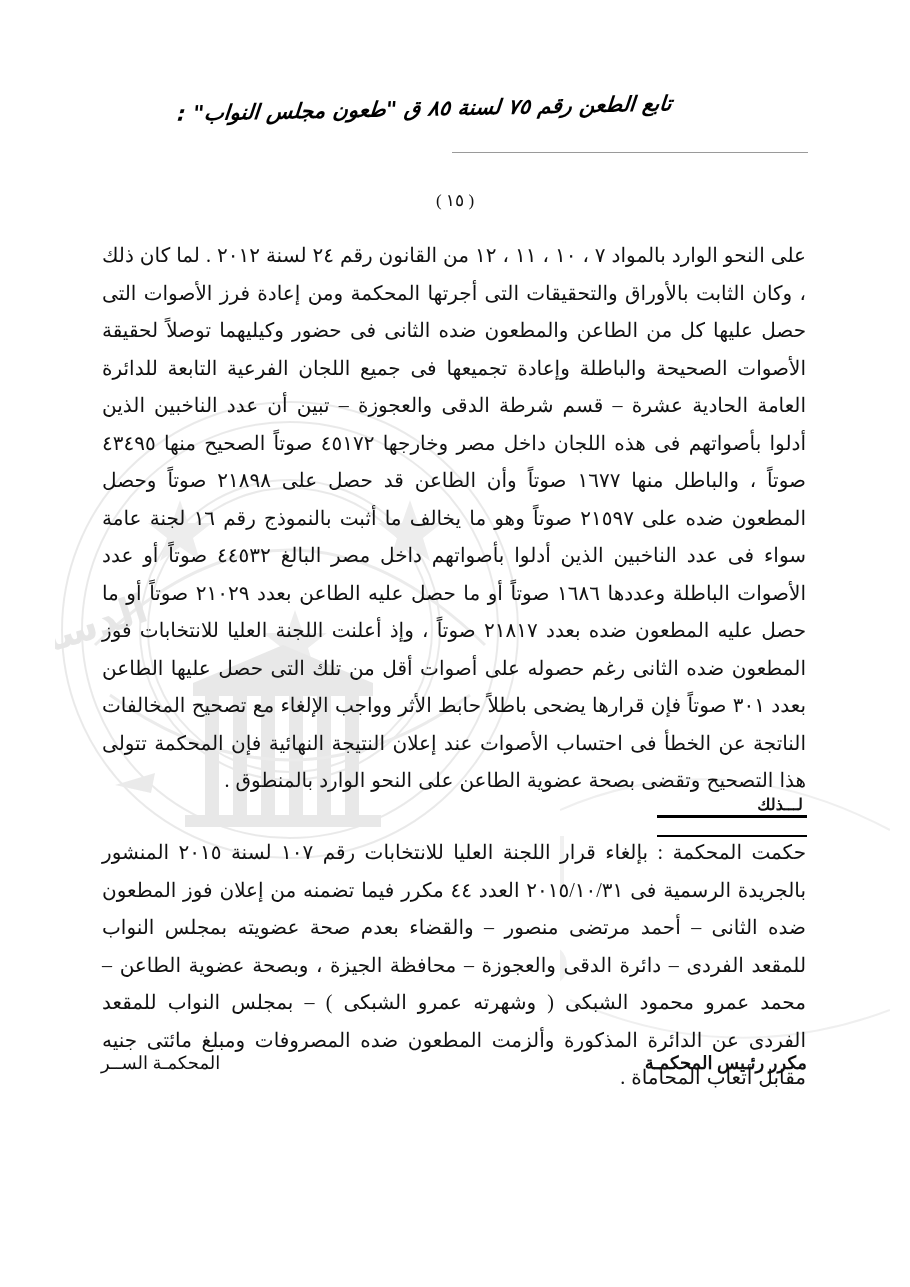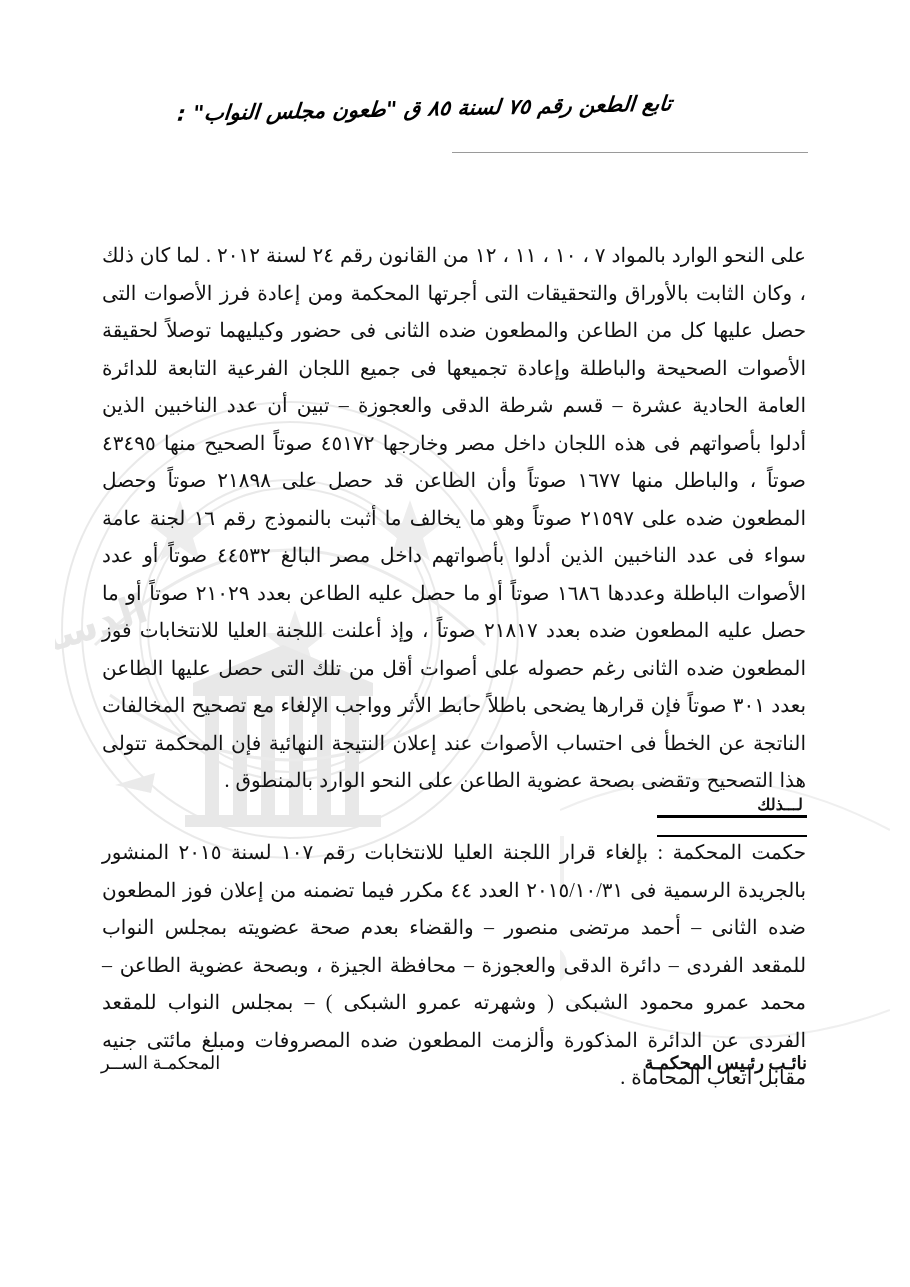--- a/index.html
+++ b/index.html
@@ -219,35 +219,36 @@
         <path d="M10 230 Q 170 300 330 240"></path>
       </g>
     </svg>
   </div>
 
   <div class="doc-header">
     <span class="doc-header-title">تابع الطعن رقم ٧٥ لسنة ٨٥ ق "طعون مجلس النواب" :</span>
   </div>
   <div class="header-rule"></div>
 
+  <div class="page-number">( ١٥ )</div>
 
   <div class="body-block">
     <p class="para">على النحو الوارد بالمواد ٧ ، ١٠ ، ١١ ، ١٢ من القانون رقم ٢٤ لسنة ٢٠١٢ . لما كان ذلك ، وكان الثابت بالأوراق والتحقيقات التى أجرتها المحكمة ومن إعادة فرز الأصوات التى حصل عليها كل من الطاعن والمطعون ضده الثانى فى حضور وكيليهما توصلاً لحقيقة الأصوات الصحيحة والباطلة وإعادة تجميعها فى جميع اللجان الفرعية التابعة للدائرة العامة الحادية عشرة – قسم شرطة الدقى والعجوزة – تبين أن عدد الناخبين الذين أدلوا بأصواتهم فى هذه اللجان داخل مصر وخارجها ٤٥١٧٢ صوتاً الصحيح منها ٤٣٤٩٥ صوتاً ، والباطل منها ١٦٧٧ صوتاً وأن الطاعن قد حصل على ٢١٨٩٨ صوتاً وحصل المطعون ضده على ٢١٥٩٧ صوتاً وهو ما يخالف ما أثبت بالنموذج رقم ١٦ لجنة عامة سواء فى عدد الناخبين الذين أدلوا بأصواتهم داخل مصر البالغ ٤٤٥٣٢ صوتاً أو عدد الأصوات الباطلة وعددها ١٦٨٦ صوتاً أو ما حصل عليه الطاعن بعدد ٢١٠٢٩ صوتاً أو ما حصل عليه المطعون ضده بعدد ٢١٨١٧ صوتاً ، وإذ أعلنت اللجنة العليا للانتخابات فوز المطعون ضده الثانى رغم حصوله على أصوات أقل من تلك التى حصل عليها الطاعن بعدد ٣٠١ صوتاً فإن قرارها يضحى باطلاً حابط الأثر وواجب الإلغاء مع تصحيح المخالفات الناتجة عن الخطأ فى احتساب الأصوات عند إعلان النتيجة النهائية فإن المحكمة تتولى هذا التصحيح وتقضى بصحة عضوية الطاعن على النحو الوارد بالمنطوق .</p>
   </div>
 
   <div class="lithalik-wrap">
     <div class="lithalik-inner">
       <span class="lithalik-word">لـــذلك</span>
       <div class="lithalik-rule-1"></div>
       <div class="lithalik-rule-2"></div>
     </div>
   </div>
 
   <div class="ruling-block">
     <p class="para"><span class="ruling-lead">حكمت المحكمة</span><span> : بإلغاء قرار اللجنة العليا للانتخابات رقم ١٠٧ لسنة ٢٠١٥ المنشور بالجريدة الرسمية فى ٢٠١٥/١٠/٣١ العدد ٤٤ مكرر فيما تضمنه من إعلان فوز المطعون ضده الثانى – أحمد مرتضى منصور – والقضاء بعدم صحة عضويته بمجلس النواب للمقعد الفردى – دائرة الدقى والعجوزة – محافظة الجيزة ، وبصحة عضوية الطاعن – محمد عمرو محمود الشبكى ( وشهرته عمرو الشبكى ) – بمجلس النواب للمقعد الفردى عن الدائرة المذكورة وألزمت المطعون ضده المصروفات ومبلغ مائتى جنيه مقابل أتعاب المحاماة .</span></p>
   </div>
 
   <div class="signature-row">
-    <span class="sig-vicepresident">نائـب رئـيس المحكمـة</span>
+    <span class="sig-vicepresident">مكرر رئـيس المحكمـة</span>
     <span class="sig-secretary">المحكمـة الســر</span>
   </div>
 
 </div>
 
 </body></html>

